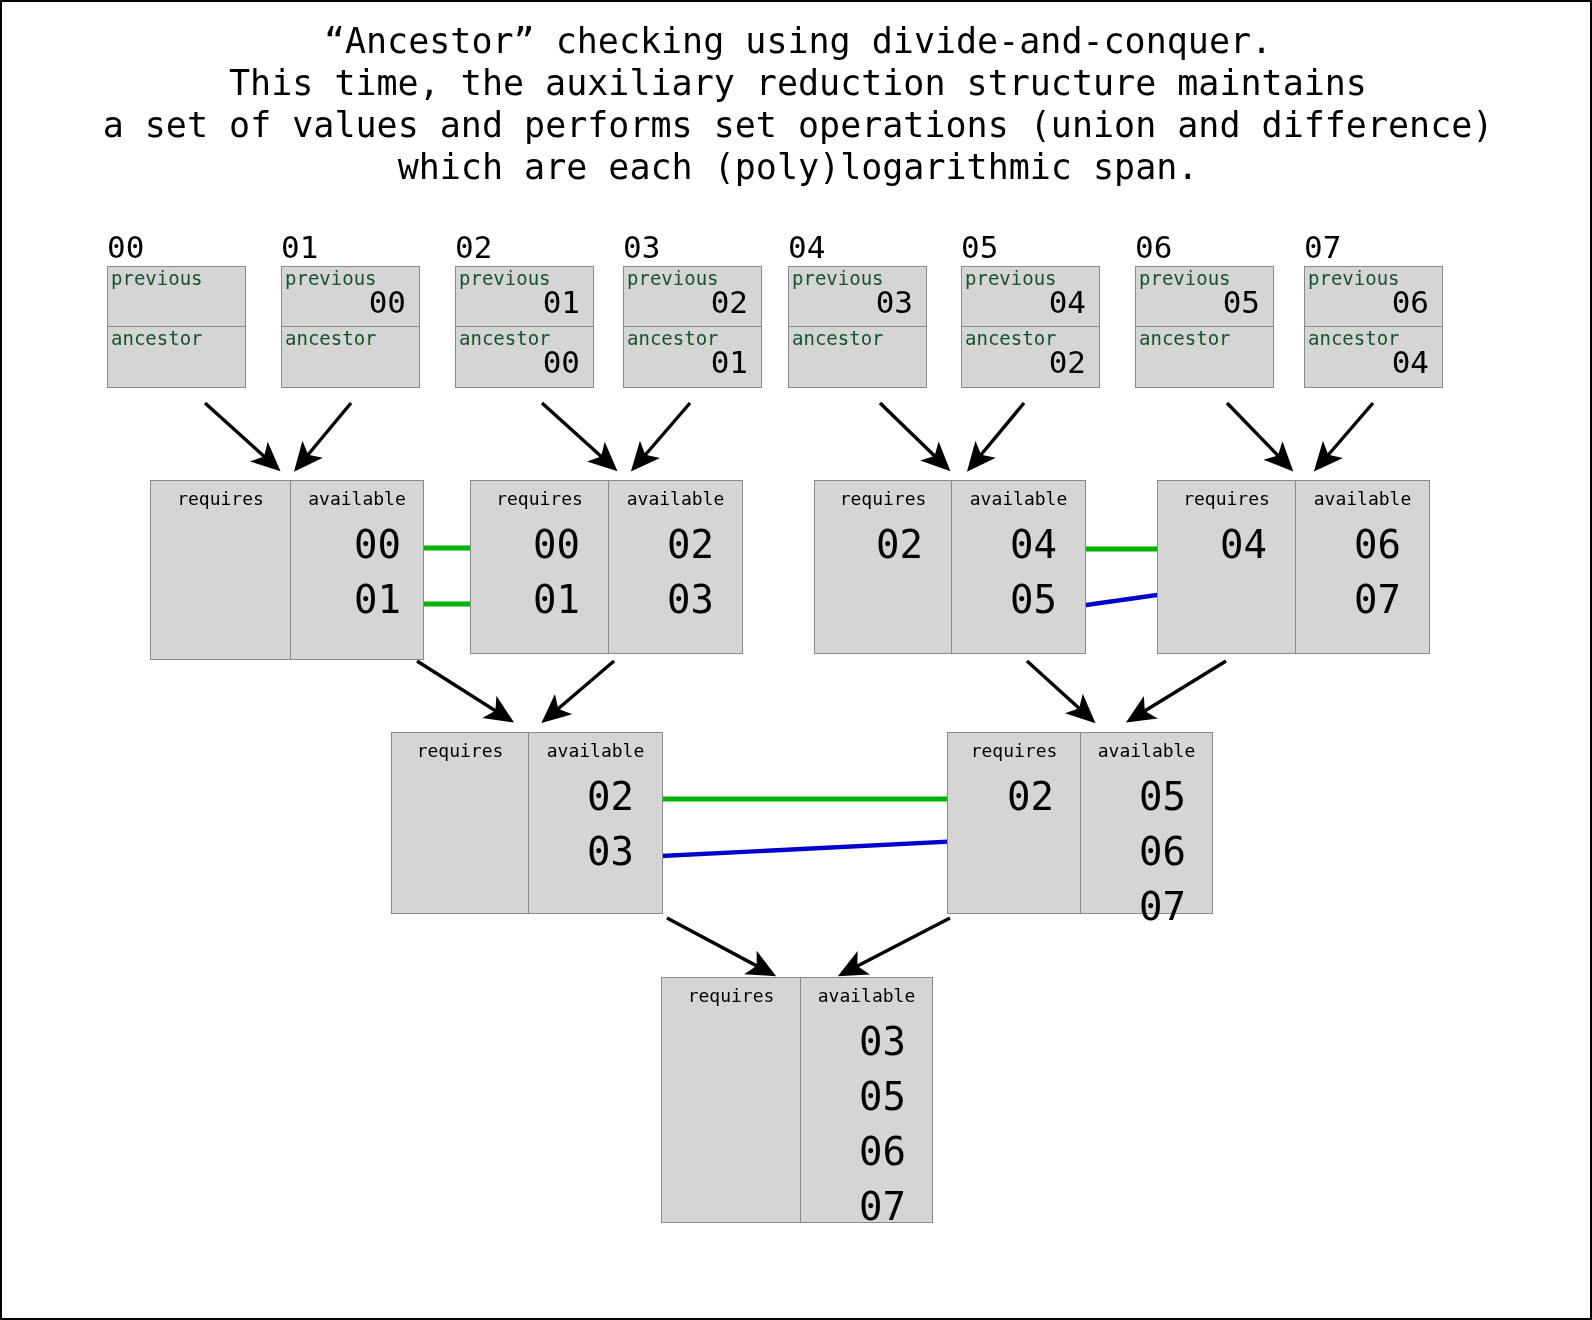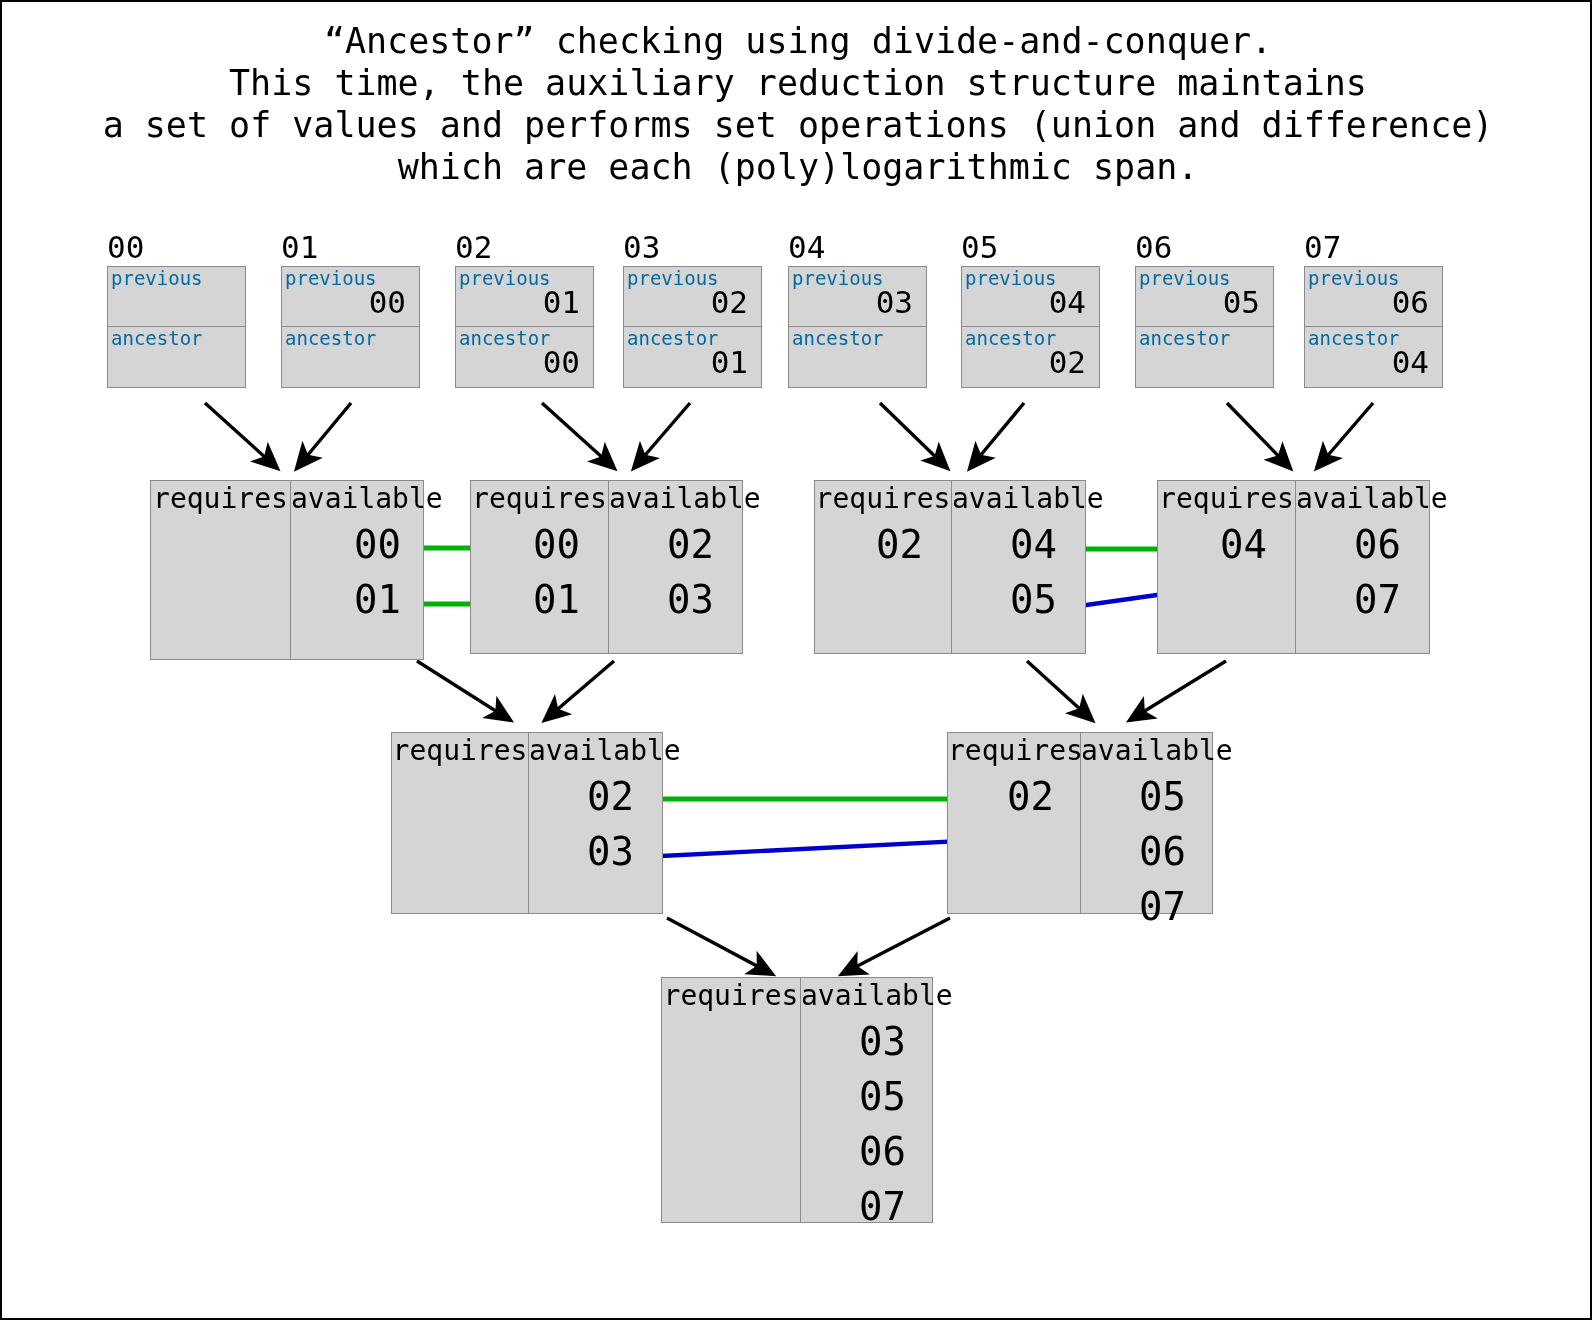--- a/index.html
+++ b/index.html
@@ -63,21 +63,21 @@
   }
   .leaf .cell.top {
     border-bottom: 1px solid #8a8a8a;
   }
   .leaf .cell-label {
     position: absolute;
     left: 3px;
     top: 0px;
     font-size: 19px;
     line-height: 22px;
-    color: #0369a1;
+    color: #14532d;
     font-family: "DejaVu Sans Mono", "Liberation Mono", monospace;
   }
   .leaf .cell-value {
     position: absolute;
     right: 13px;
     top: 17px;
     font-size: 31px;
     line-height: 36px;
     color: #000000;
     font-family: "DejaVu Sans Mono", "Liberation Mono", monospace;
@@ -102,21 +102,21 @@
   }
   .reduce .col.requires {
     border-right: 1px solid #8a8a8a;
   }
   .col-header {
     position: absolute;
     top: 5px;
     left: 0;
     width: 100%;
     text-align: center;
-    font-size: 28px;
+    font-size: 18px;
     line-height: 26px;
     color: #000000;
     font-family: "DejaVu Sans Mono", "Liberation Mono", monospace;
   }
   .col-values {
     position: absolute;
     top: 36px;
     left: 0;
     width: 100%;
     box-sizing: border-box;

